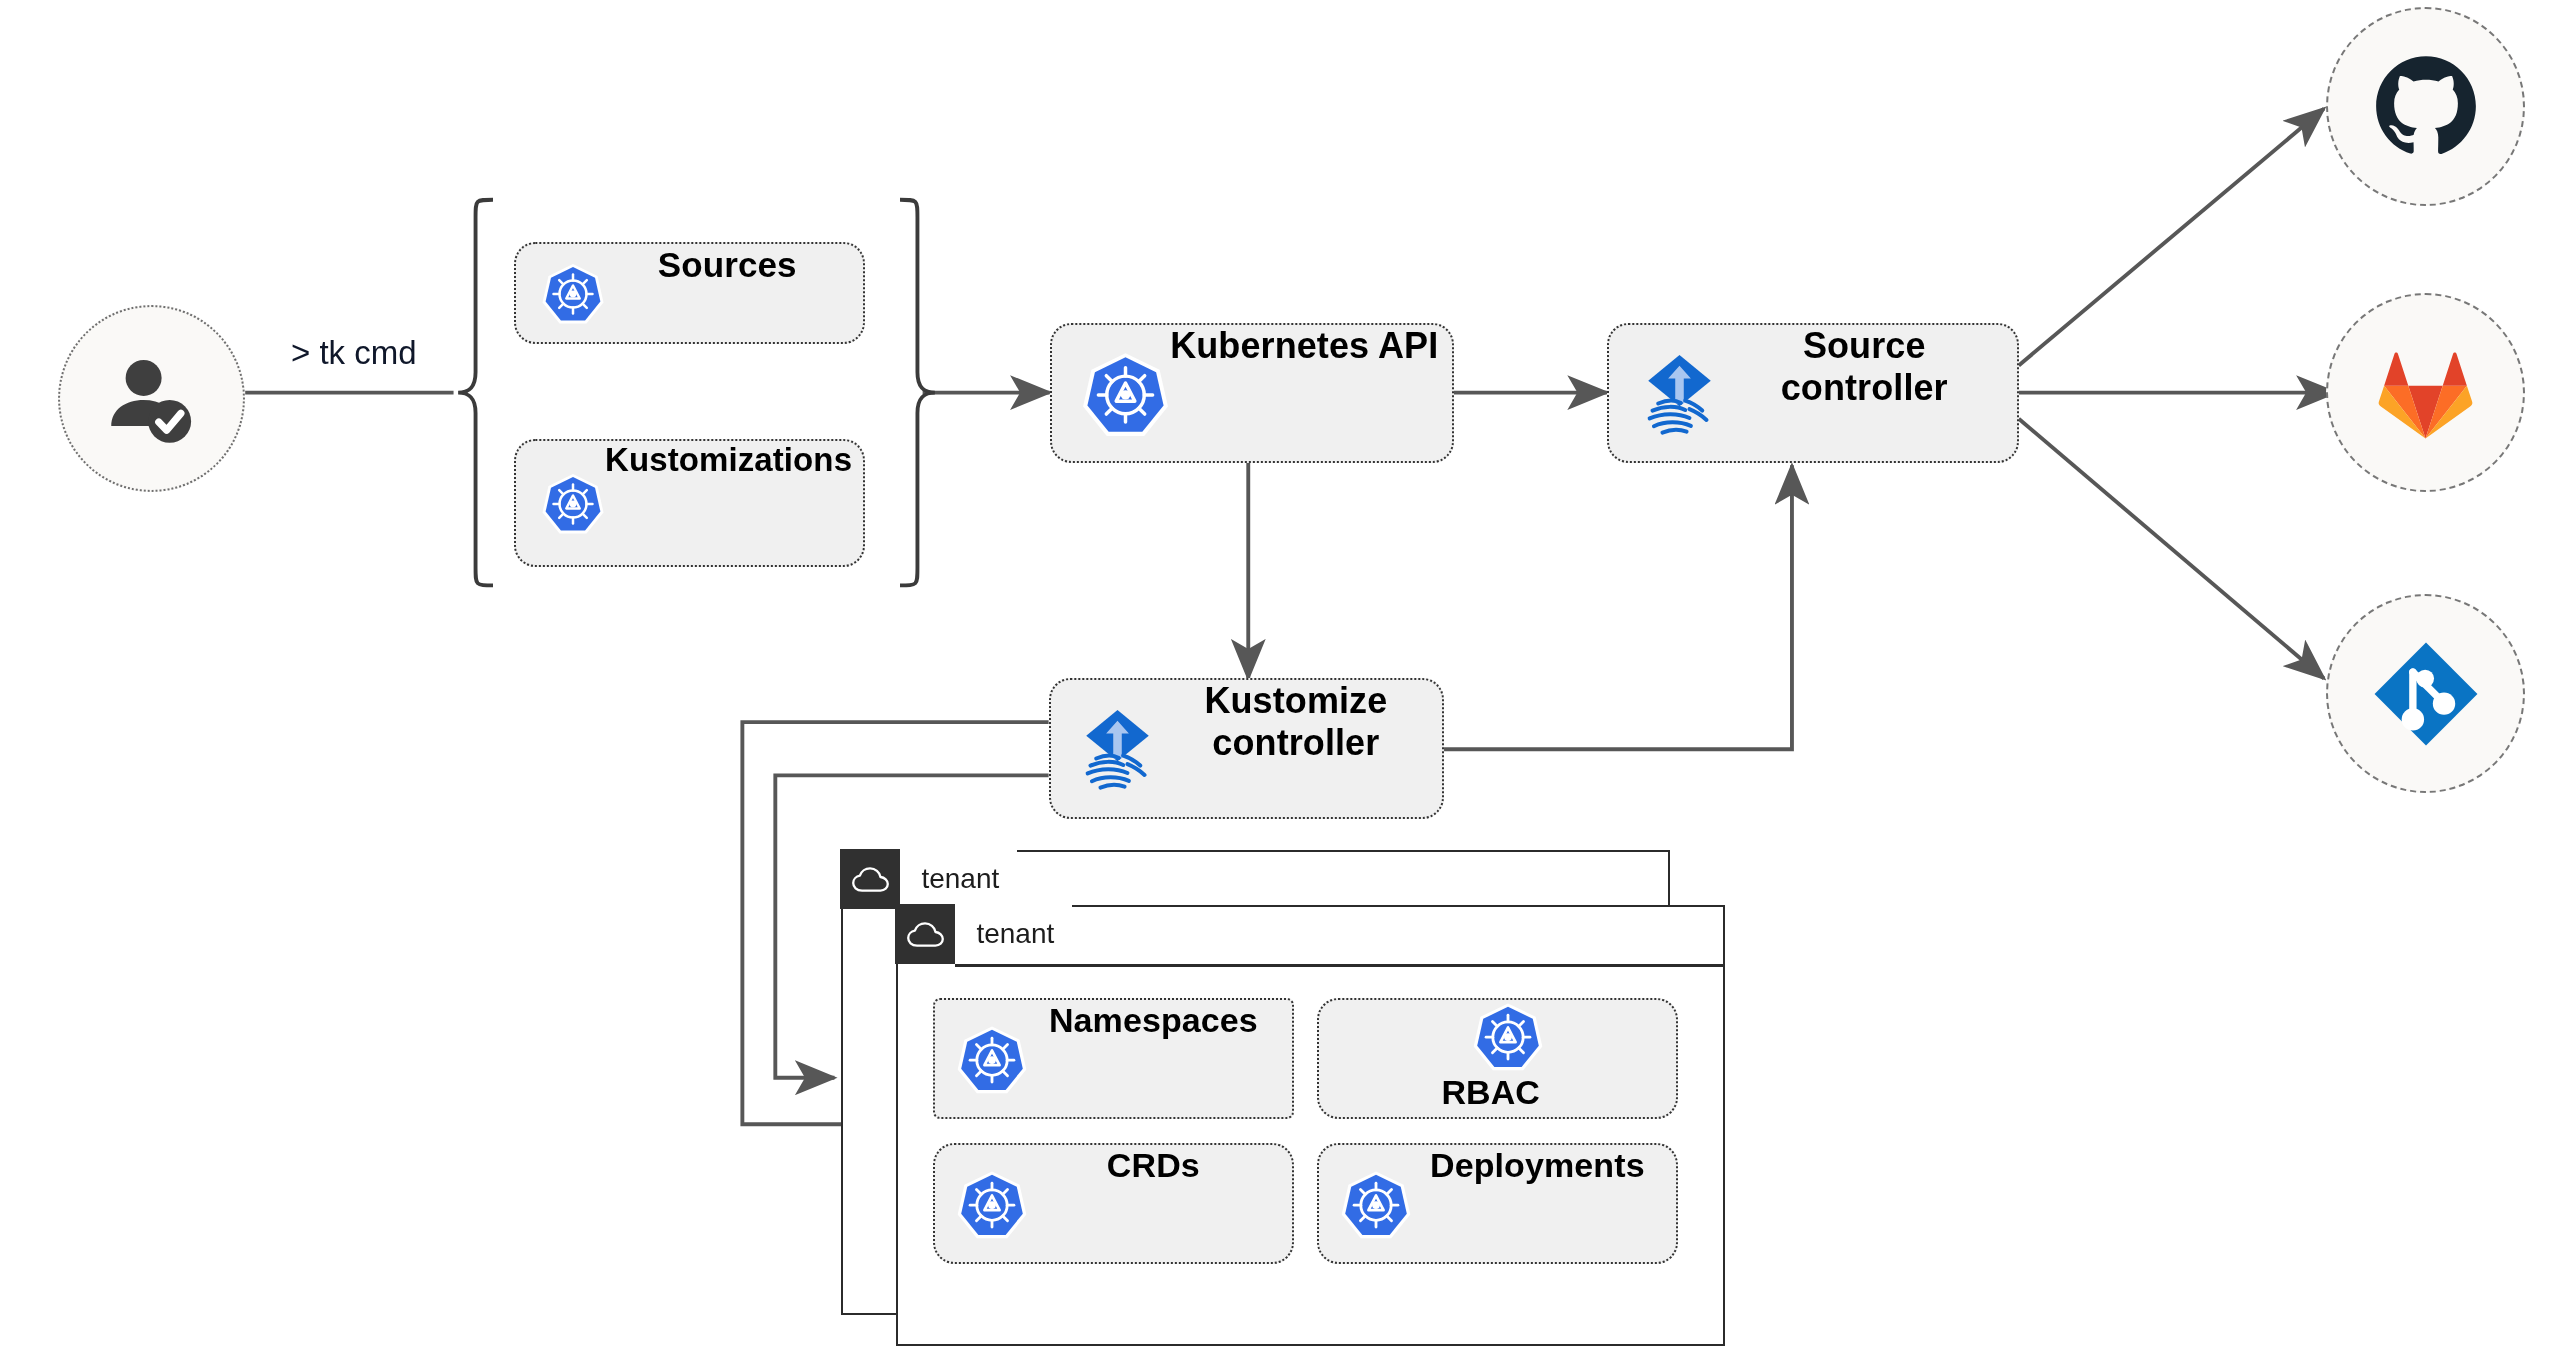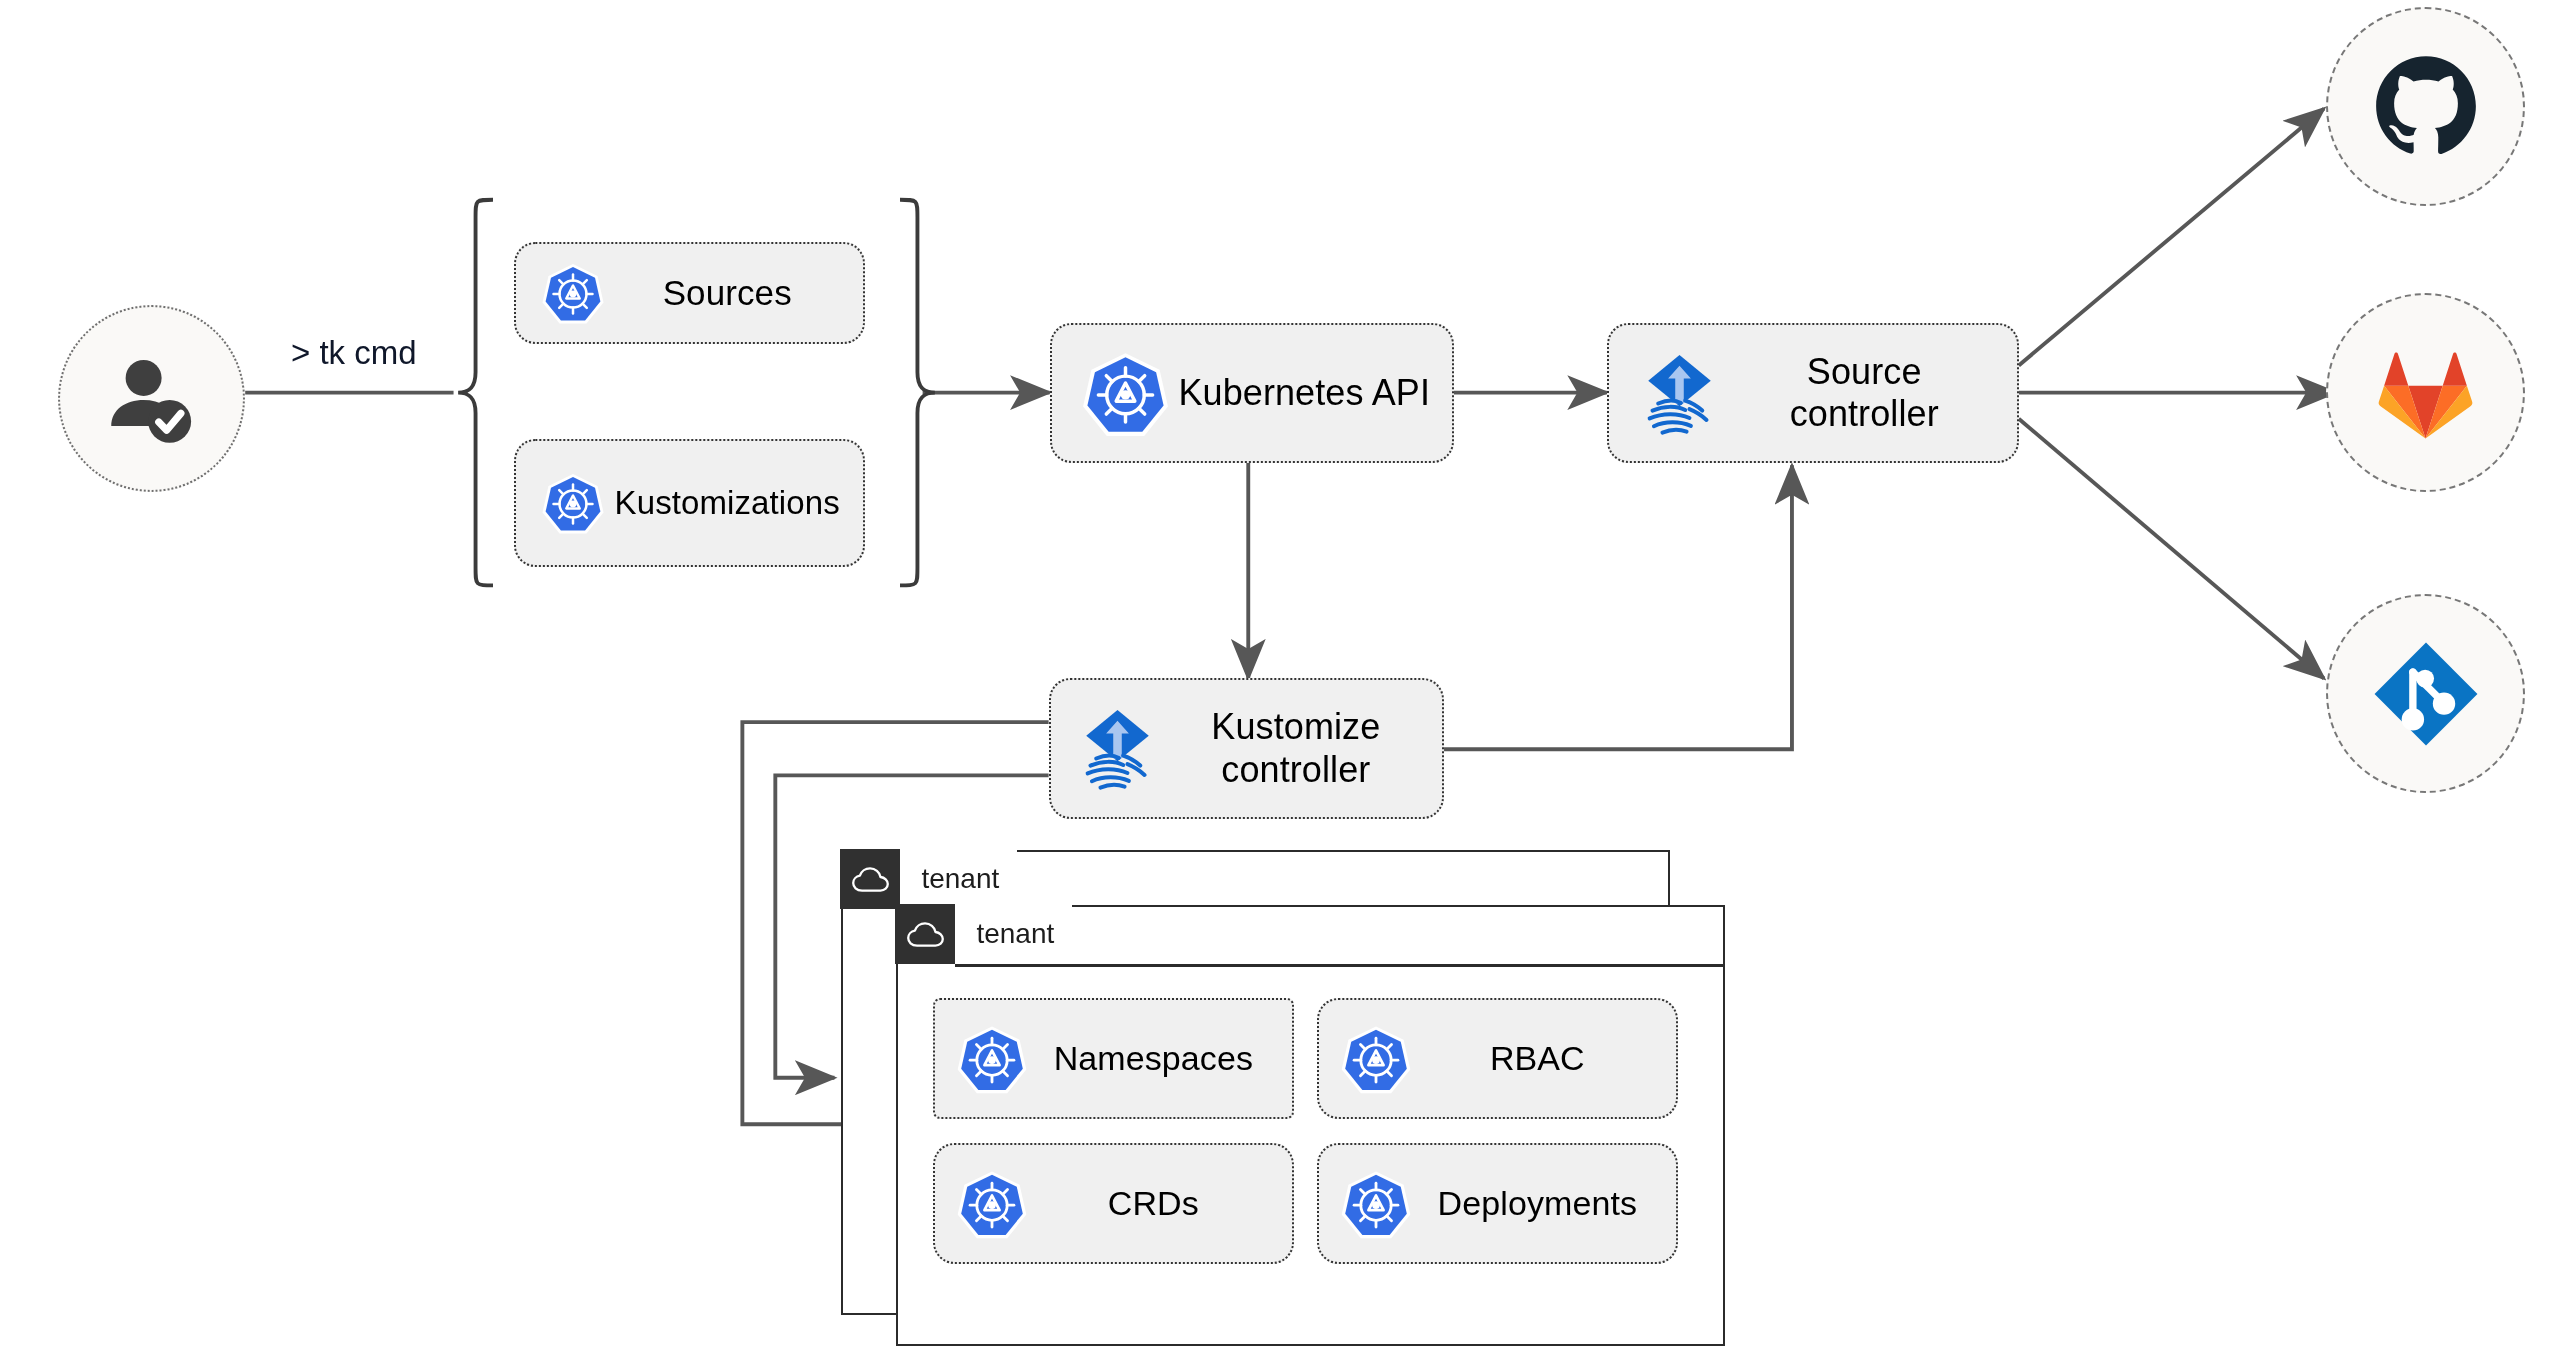--- a/index.html
+++ b/index.html
@@ -6,22 +6,23 @@
   body{font-family:"Liberation Sans",sans-serif;}
   #stage{position:relative;width:2576px;height:1355px;background:#fff;overflow:hidden;}
   #wires{position:absolute;left:0;top:0;width:2576px;height:1355px;pointer-events:none;}
 
   
   .node{
     position:absolute;
     background:#f0f0f0;
     border:2.9px dotted #333333;
     border-radius:21.3px;
-    display:flex;align-items:center;
+    display:flex;
     box-sizing:border-box;
+    font-weight:bold;
   }
   .node .ico{flex:0 0 auto;display:flex;align-items:center;justify-content:center;}
   .node .lbl{
     flex:1 1 auto;text-align:center;color:#000;
     font-size:35px;line-height:1.18;letter-spacing:0.1px;
     padding-right:13.6px;white-space:pre-line;
   }
 
   
   .circ{
@@ -313,21 +314,21 @@
               <path d="M41.6 42.6 L45.8 46.8"></path>
             <path d="M41.6 23.4 L45.8 19.2"></path>
               <path d="M22.4 42.6 L18.2 46.8"></path>
             <path d="M32 24.5 L25.3 37.5 L38.7 37.5 Z" stroke-linejoin="round"></path>
           </g>
         </svg>
       </span>
       <span class="lbl" style="font-size:34px;">Namespaces</span>
     </div>
 
-    <div class="node" style="left:419px;top:91px;width:361px;height:121px;">
+    <div class="node" style="left:419px;top:91px;width:361px;height:121px;flex-direction:column;">
       <span class="ico" style="margin-left:21.3px;">
         <svg width="72" height="72" viewBox="0 0 64 64">
           <path d="M32 3 L56.5 14.9 L62.5 41.4 L45.5 62.5 L18.5 62.5 L1.5 41.4 L7.5 14.9 Z" fill="#fff"></path>
           <path d="M32 6 L54 16.7 L59.4 40.6 L44.1 59.5 L19.9 59.5 L4.6 40.6 L10 16.7 Z" fill="#326CE5"></path>
           <g fill="none" stroke="#fff" stroke-width="2.5" stroke-linecap="round">
             <circle cx="32" cy="33" r="13.5"></circle>
             <circle cx="32" cy="33" r="3.4" fill="#fff" stroke="none"></circle>
             <path d="M32 19.5 L32 13.5"></path>
               <path d="M32 46.5 L32 52.5"></path>
             <path d="M18.5 33 L12.5 33"></path>

